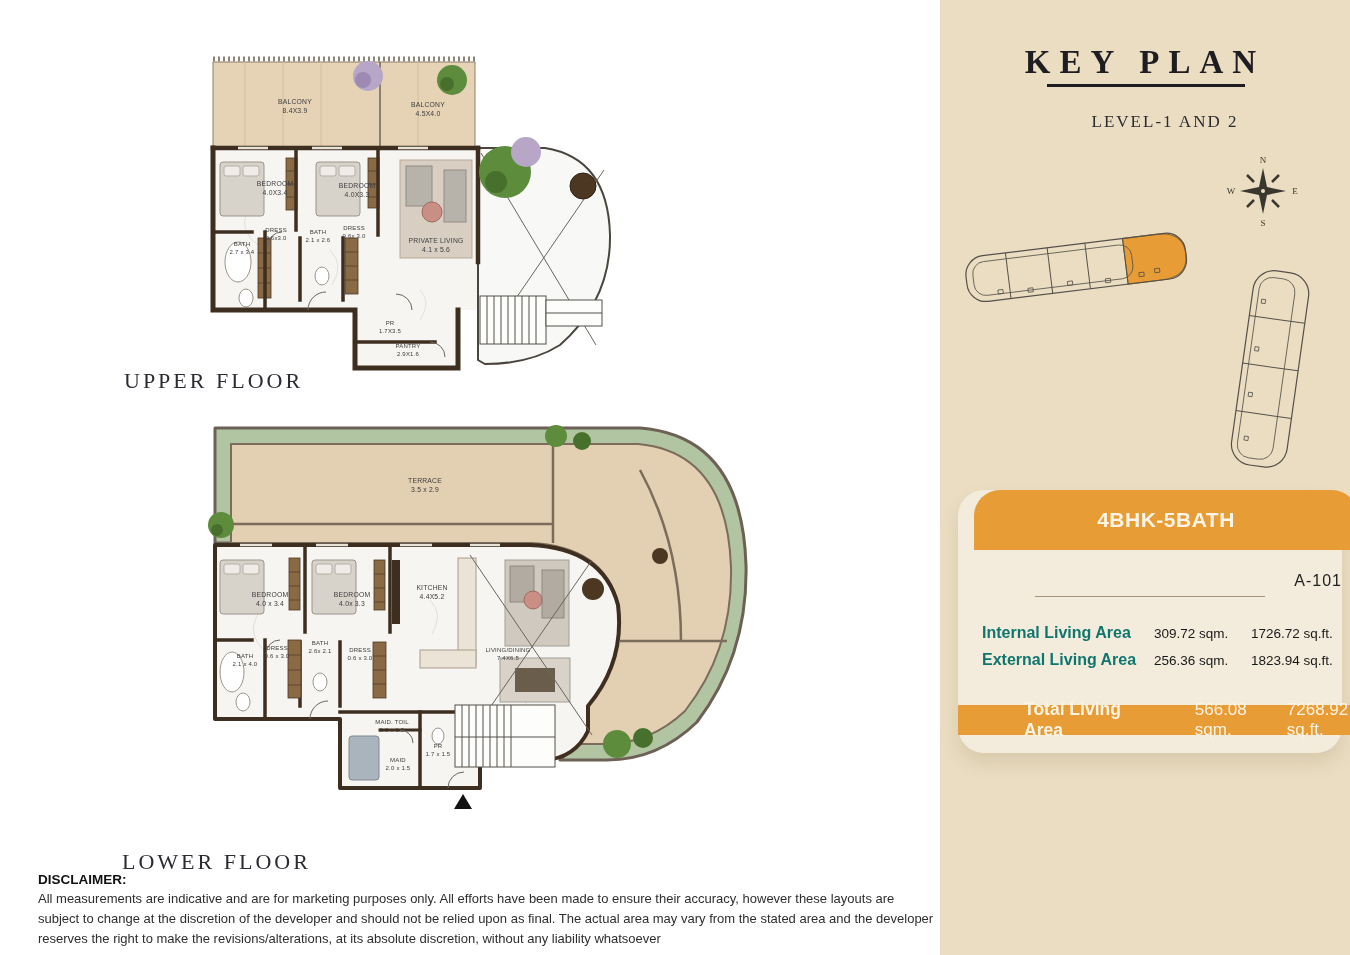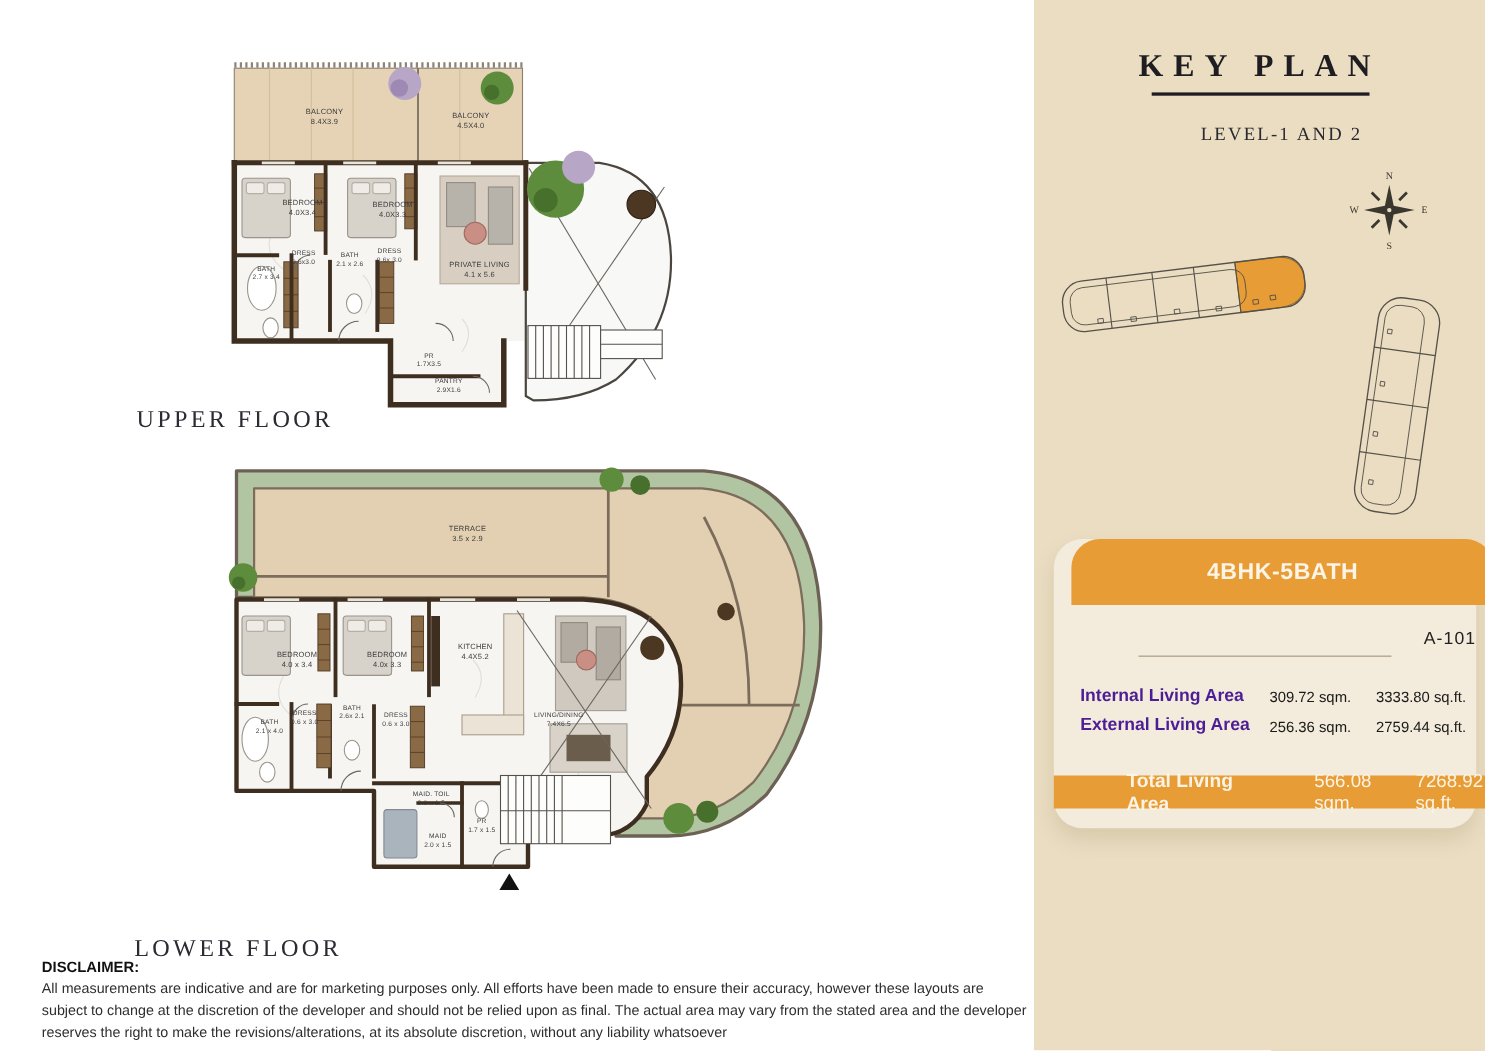--- a/index.html
+++ b/index.html
@@ -16,21 +16,21 @@
     letter-spacing:3px; color:#2b2b33; font-weight:500;
   }
   
   .disclaimer { position:absolute; left:38px; top:856px; width:898px; color:#2e2e2e; }
   .disclaimer h4 { margin:16px 0 2px 0; font-size:13.5px; font-weight:700; color:#111; }
   .disclaimer p { margin:0; font-size:13px; line-height:1.55; }
   
   .sidebar { position:absolute; left:940px; top:0; width:410px; height:955px; background:#eaddc2; }
   .keyplan-title {
     position:absolute; top:44px; left:0; width:100%; text-align:center;
-    font-family:"Liberation Serif", serif; font-size:29px; font-weight:700;
+    font-family:"Liberation Serif", serif; font-size:33px; font-weight:700;
     letter-spacing:9px; color:#1e1d22;
   }
   .keyplan-underline { position:absolute; top:84px; left:107px; width:198px; height:2.5px; background:#1e1d22; }
   .keyplan-subtitle {
     position:absolute; top:112px; left:0; width:100%; text-align:center;
     font-family:"Liberation Serif", serif; font-size:17px; letter-spacing:2px; color:#2a2a30;margin-left:20px;
   }
   .keyplan-map { position:absolute; left:0; top:140px; }
   
   .card {
@@ -38,21 +38,21 @@
     background:#f3ebdb; border-radius:26px; box-shadow:0 10px 18px rgba(140,115,70,.18);
   }
   .card-header {
     position:absolute; top:0; left:16px; width:100%; height:60px; line-height:60px;
     background:#e89c35; border-radius:26px 26px 0 0; text-align:center;
     color:#fcf4e6; font-size:21px; font-weight:700; letter-spacing:.5px;
   }
   .unit-code { position:absolute; top:82px; left:0; width:100%; text-align:right; font-size:16px; letter-spacing:1px; color:#222; }
   .unit-underline { position:absolute; top:106px; left:77px; width:230px; height:1px; background:#a4947a; }
   .area-row { position:absolute; left:0; width:100%; height:20px; }
-  .area-row .row-label { position:absolute; left:24px; font-size:16px; font-weight:700; color:#4c1d95; }
+  .area-row .row-label { position:absolute; left:24px; font-size:16px; font-weight:700; color:#0f766e; }
   .area-row .row-sqm  { position:absolute; left:196px; top:2px; font-size:13.5px; color:#191919; }
   .area-row .row-sqft { position:absolute; left:293px; top:2px; font-size:13.5px; color:#191919; }
   .card-footer {
     position:absolute; top:215px; left:0; width:100%; height:30px; background:#e89c35;
     display:flex; align-items:center; color:#fbf3e4;padding-left:44px;
   }
   .card-footer .total-label { margin-left:22px; font-size:17.5px; font-weight:700; }
   .card-footer .total-sqm { margin-left:36px; font-size:17px; }
   .card-footer .total-sqft { margin-left:2px; font-size:17px; }
 </style>
@@ -421,26 +421,26 @@
     </svg>
 
     <div class="card">
       <div class="card-header">4BHK-5BATH</div>
       <div class="unit-code">A-101</div>
       <div class="unit-underline"></div>
 
       <div class="area-row" style="top:134px;">
         <span class="row-label">Internal Living Area</span>
         <span class="row-sqm">309.72 sqm.</span>
-        <span class="row-sqft">3333.80 sq.ft.</span>
+        <span class="row-sqft">1726.72 sq.ft.</span>
       </div>
       <div class="area-row" style="top:161px;">
         <span class="row-label">External Living Area</span>
         <span class="row-sqm">256.36 sqm.</span>
-        <span class="row-sqft">2759.44 sq.ft.</span>
+        <span class="row-sqft">1823.94 sq.ft.</span>
       </div>
 
       <div class="card-footer">
         <span class="total-label">Total Living Area</span>
         <span class="total-sqm">566.08 sqm.</span>
         <span class="total-sqft">7268.92 sq.ft.</span>
       </div>
     </div>
   </div>
 

